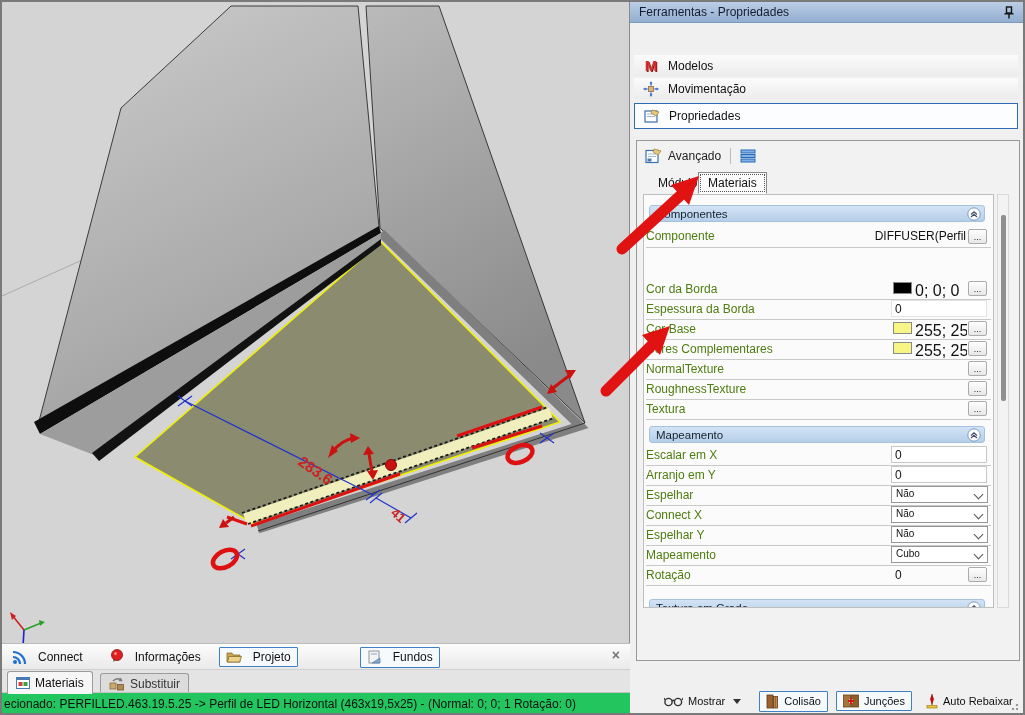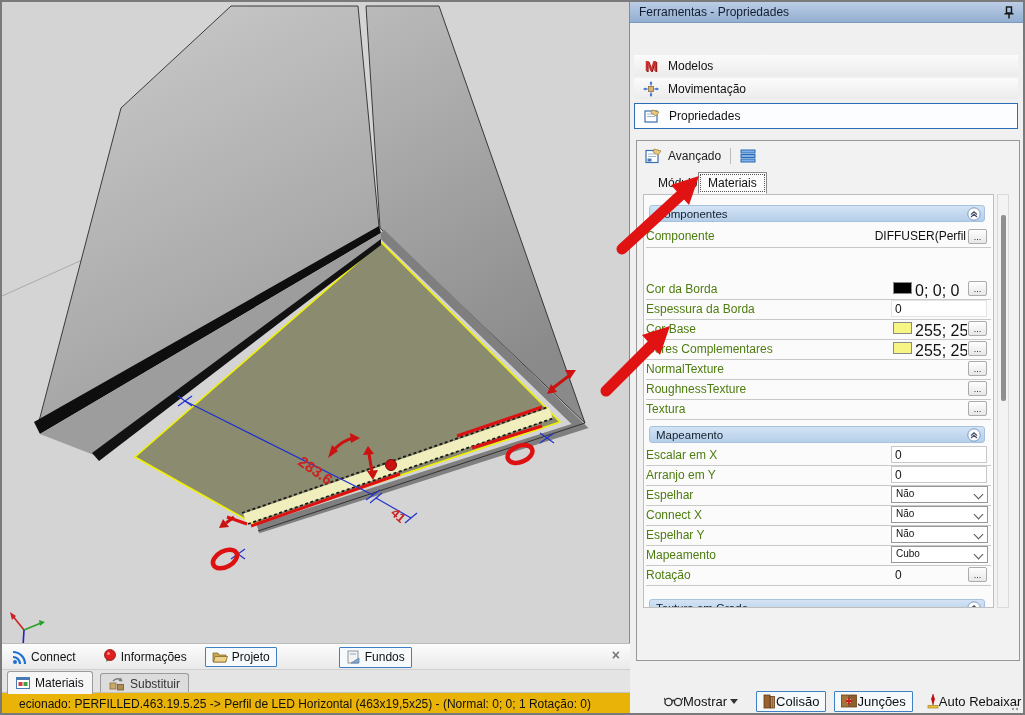--- a/index.html
+++ b/index.html
@@ -5,32 +5,32 @@
   html,body{margin:0;padding:0;background:#c8c8c8;}
   #root{position:relative;width:1025px;height:715px;box-sizing:border-box;border:2px solid #7a7a7a;
         background:#f0f0f0;font-family:"Liberation Sans","DejaVu Sans",sans-serif;font-size:12px;color:#111;
         overflow:hidden;user-select:none;}
   .abs{position:absolute;}
   
   #viewport{left:0;top:0;width:627px;height:641px;background:#d4d4d4;border-right:1px solid #8a8a8a;}
   
   #lt{left:0;top:641px;width:628px;height:26px;background:linear-gradient(#fcfcfc,#e9e9e9);
       border-top:1px solid #bcbcbc;display:flex;align-items:center;}
-  .ltbtn{display:flex;align-items:center;gap:4px;padding:2px 6px;white-space:nowrap;}
+  .ltbtn{display:flex;align-items:center;gap:11px;padding:2px 6px;white-space:nowrap;}
   .boxed{border:1px solid #3f80c4;background:#f6fafd;border-radius:1px;}
   .xclose{position:absolute;right:10px;top:4px;color:#777;font-size:14px;font-weight:bold;line-height:14px;}
   
   #dtabs{left:0;top:667px;width:628px;height:23px;background:#e4e4e4;border-top:1px solid #cfcfcf;}
   .dtab{position:absolute;top:1px;height:21px;display:flex;align-items:center;gap:5px;padding:0 8px;
         border:1px solid #9b9b9b;border-bottom:none;border-radius:3px 3px 0 0;font-size:12px;}
   .dtab.active{background:#f6f6f6;height:22px;z-index:2;}
   .dtab.inactive{background:#dcdcdc;color:#333;top:3px;height:19px;}
   
-  #status{left:0;top:690px;width:628px;height:23px;background:#eab308;border-top:1px solid #c3c3c3;
-          line-height:22px;padding-left:17px;white-space:nowrap;overflow:hidden;font-size:12px;}
+  #status{left:0;top:690px;width:628px;height:23px;background:#22c55e;border-top:1px solid #c3c3c3;
+          line-height:22px;padding-left:2px;white-space:nowrap;overflow:hidden;font-size:12px;}
   
   #panel{left:628px;top:0;width:393px;height:711px;background:#f0f0f0;}
   #phdr{left:0;top:0;width:100%;height:21px;background:linear-gradient(#bccee6,#92aed0);
         border-bottom:1px solid #7d99bd;display:flex;align-items:center;padding-left:9px;box-sizing:border-box;
         color:#131c30;font-size:12px;}
   .navrow{position:absolute;left:4px;width:384px;height:21px;display:flex;align-items:center;gap:9px;
           padding-left:9px;box-sizing:border-box;background:linear-gradient(#fbfbfb,#ececec);}
   .navrow.sel{height:26px;border:1px solid #2b6cb5;background:#fcfdff;}
   
   #gbox{left:6px;top:138px;width:384px;height:521px;border:1px solid #989898;background:#f2f2f2;box-sizing:border-box;}
@@ -55,21 +55,21 @@
   .swatch{position:absolute;left:247px;top:2px;width:19px;height:12px;border:1px solid #8a8a8a;box-sizing:border-box;}
   .swval{position:absolute;left:269px;top:2px;width:52px;overflow:hidden;white-space:nowrap;font-size:16px;}
   .rval{position:absolute;left:150px;top:2px;width:170px;text-align:right;white-space:nowrap;overflow:hidden;font-size:12px;}
   .lval{position:absolute;left:249px;top:2px;font-size:12px;}
   #vscroll{left:360px;top:53px;width:12px;height:414px;background:#f3f3f3;border:1px solid #dadada;box-sizing:border-box;}
   #vthumb{position:absolute;left:3px;top:20px;width:5px;height:186px;background:#8f8f8f;border-radius:2px;}
   #applybtn{left:16px;top:491px;width:355px;height:20px;border:1px solid #a8a8a8;border-radius:3px;
             background:linear-gradient(#ffffff,#ebebeb);text-align:center;line-height:18px;font-size:12px;color:#111;}
   
   #bt{left:628px;top:685px;width:395px;height:28px;background:#f0f0f0;display:flex;align-items:center;}
-  .btitem{display:flex;align-items:center;padding:2px 6px;white-space:nowrap;font-size:13px;}
+  .btitem{display:flex;align-items:center;gap:5px;padding:2px 6px;white-space:nowrap;font-size:11px;}
   .tri{width:0;height:0;border-left:4px solid transparent;border-right:4px solid transparent;border-top:5px solid #333;margin-left:3px;}
   #grip{position:absolute;right:2px;bottom:2px;width:10px;height:10px;
         background:radial-gradient(circle at 2px 8px,#9a9a9a 1.2px,transparent 1.6px),
                    radial-gradient(circle at 6px 8px,#9a9a9a 1.2px,transparent 1.6px),
                    radial-gradient(circle at 6px 4px,#9a9a9a 1.2px,transparent 1.6px);}
   svg{display:block;}
   .icon{flex:0 0 auto;}
   #overlay{left:0;top:0;width:1021px;height:711px;pointer-events:none;z-index:50;}
 </style>
 </head>

